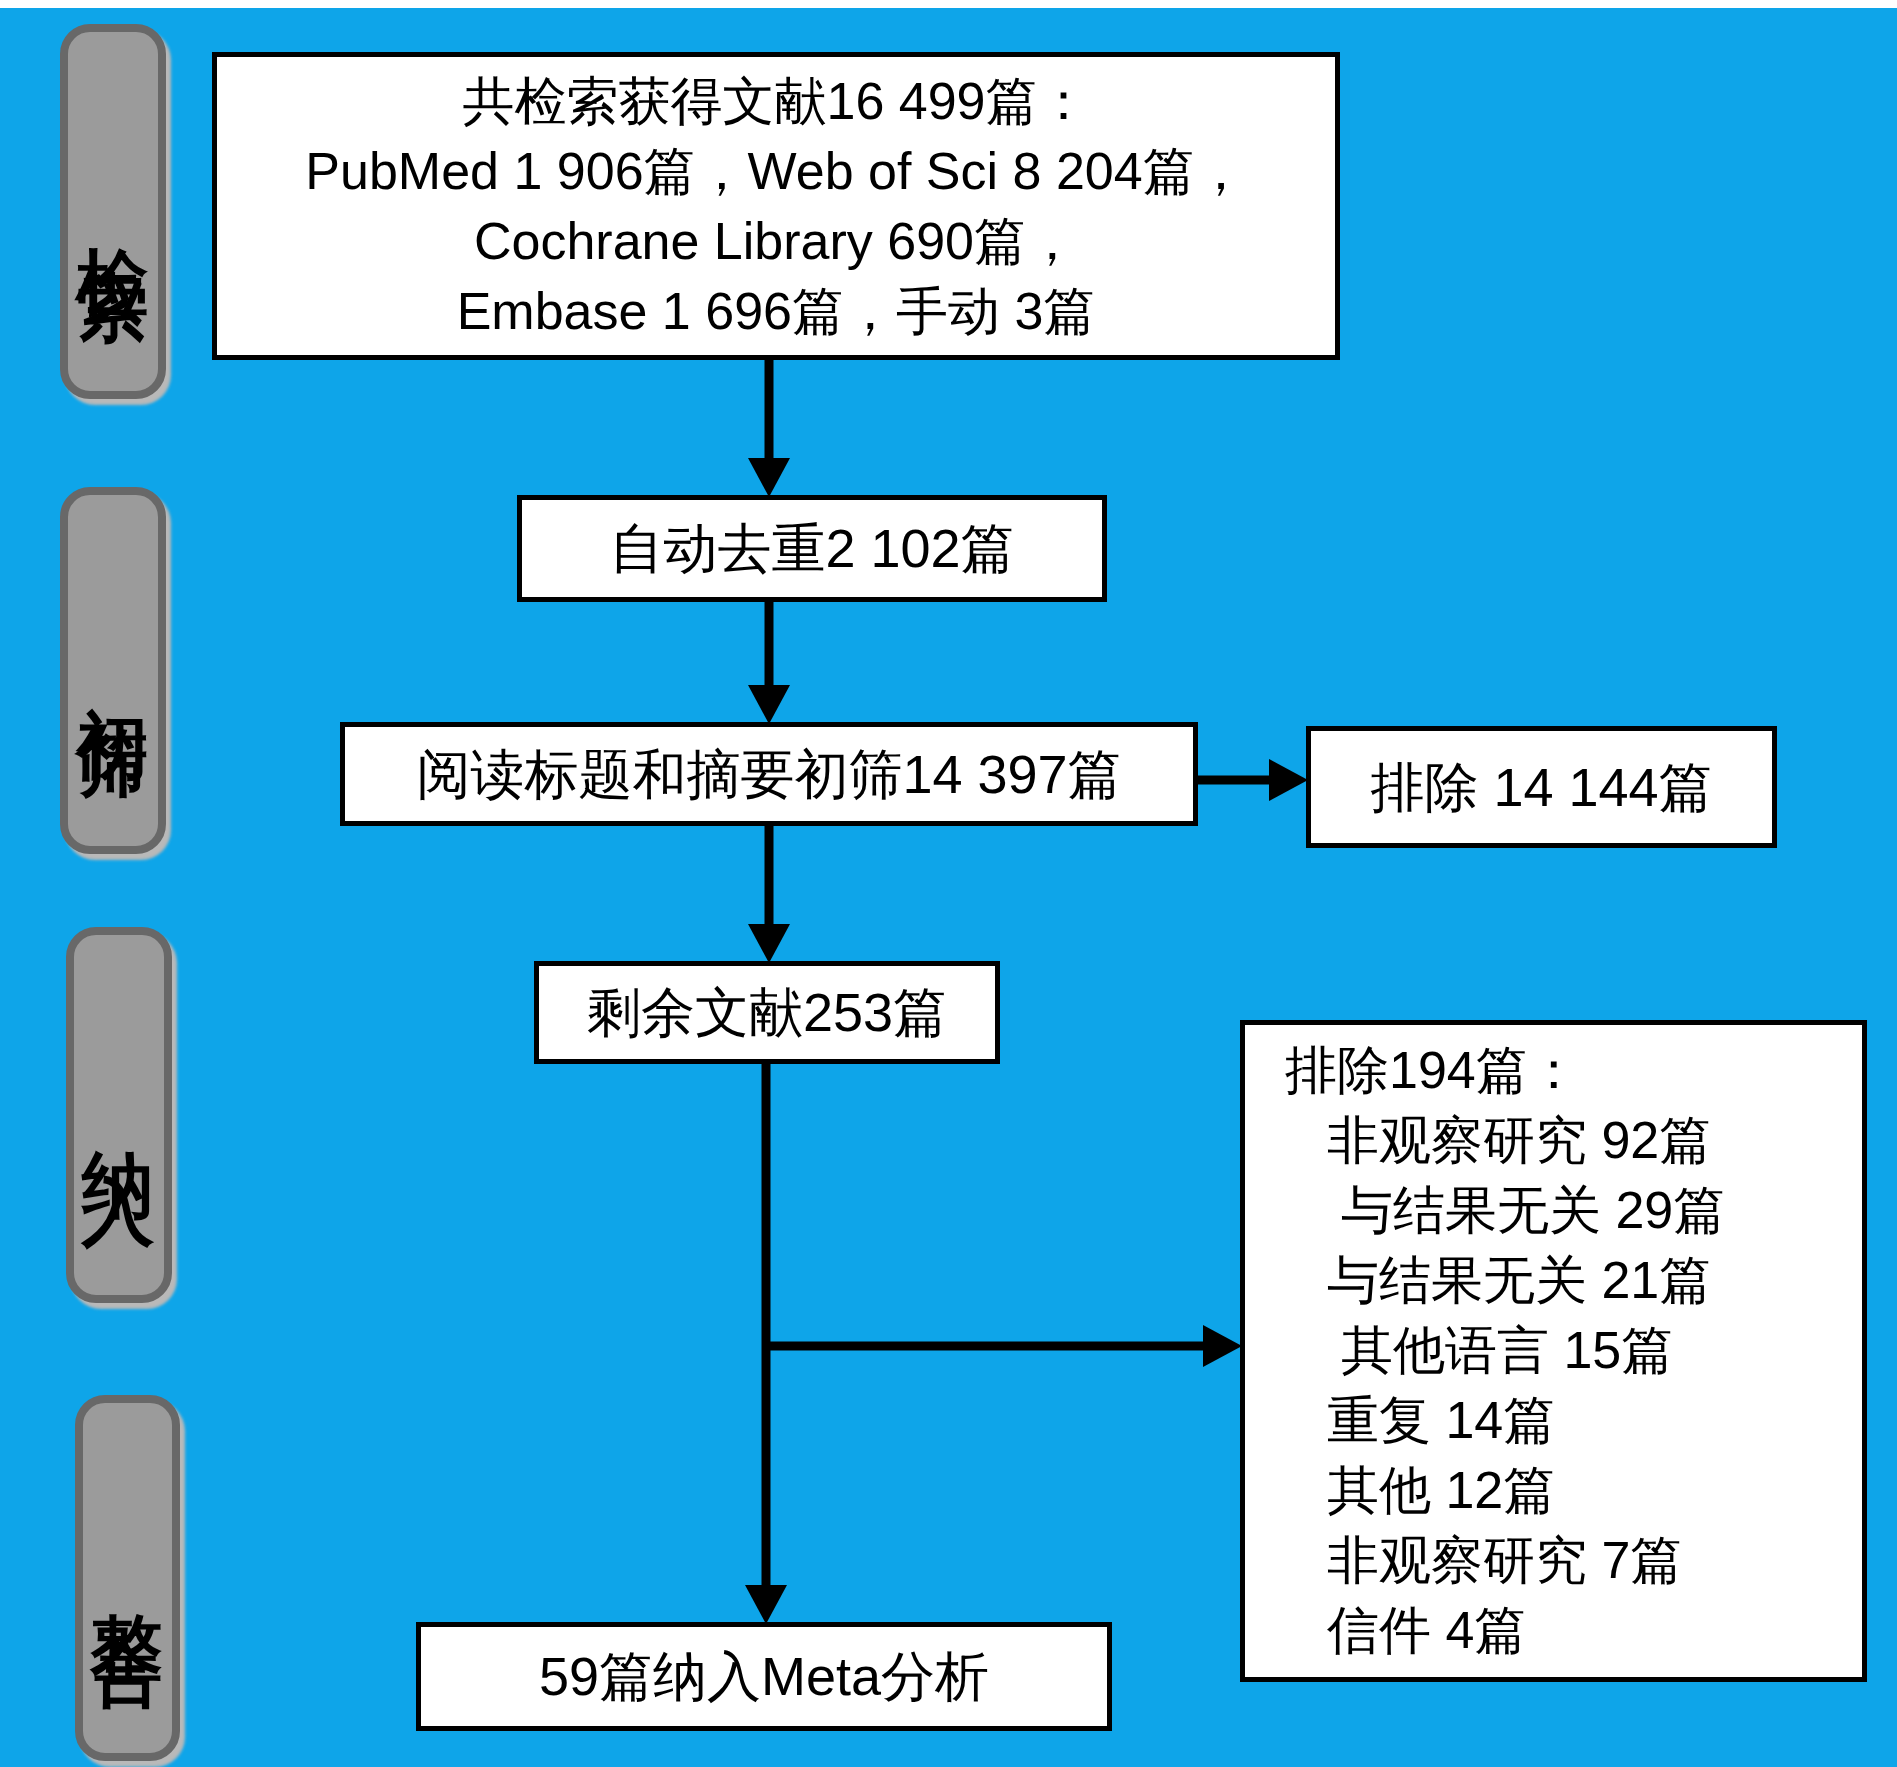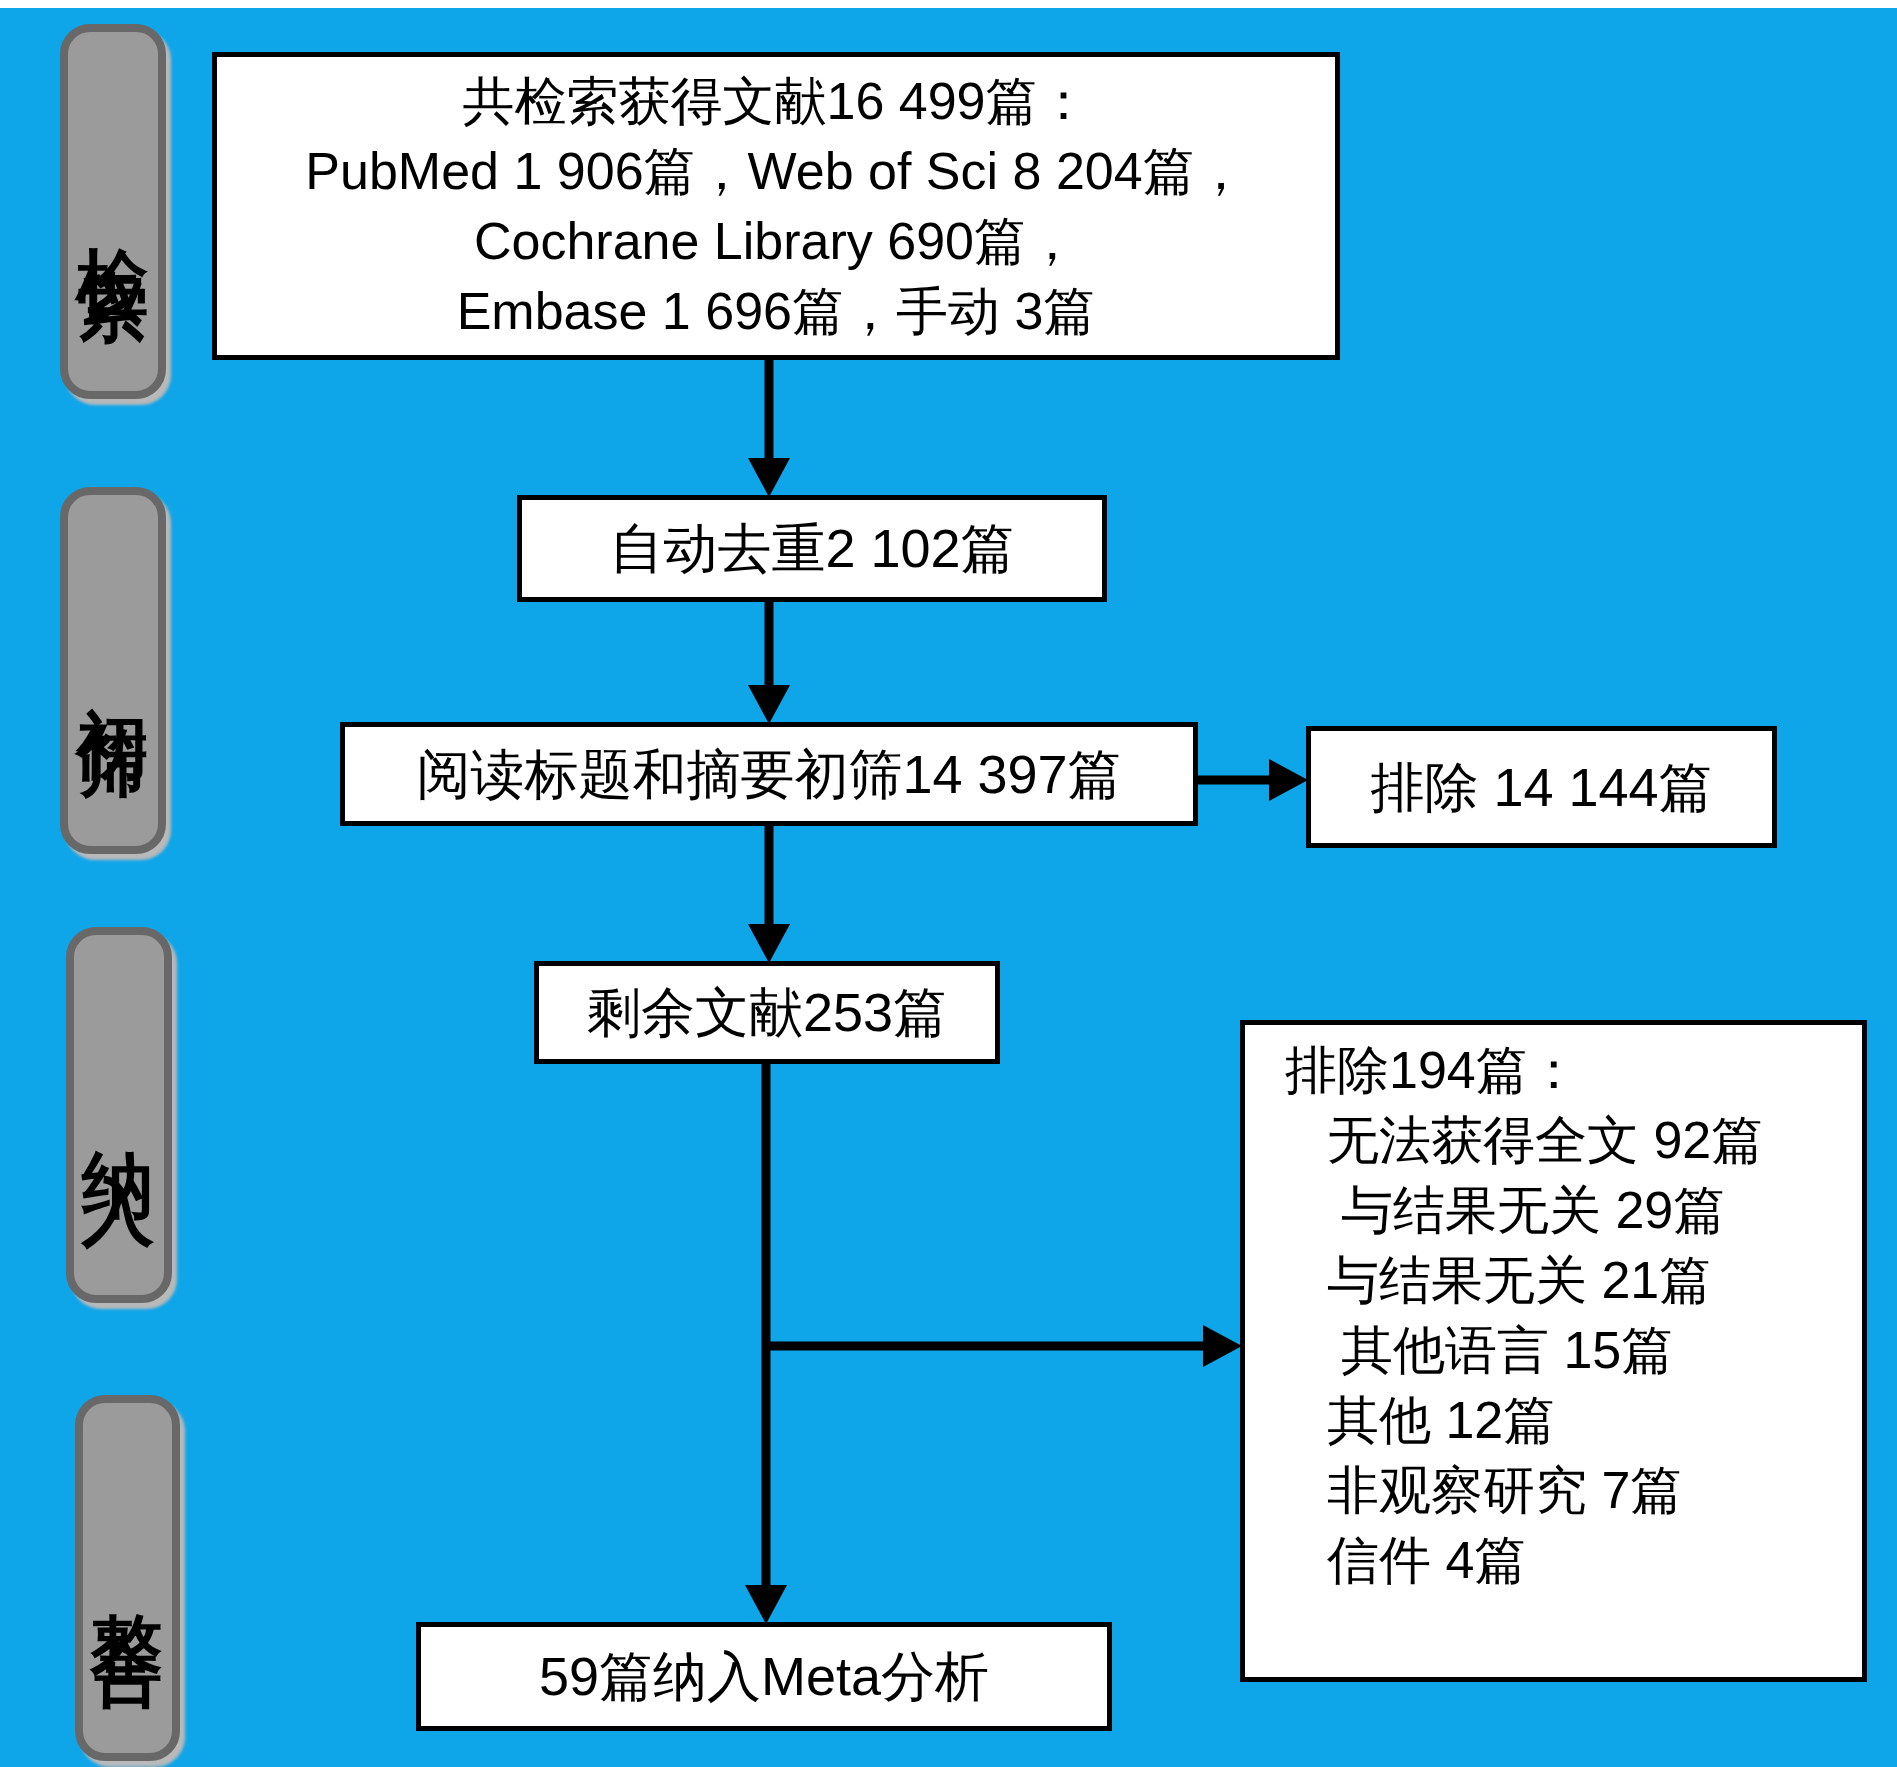--- a/index.html
+++ b/index.html
@@ -83,24 +83,25 @@
   <div class="flowbox" style="left:517px;top:487px;width:590px;height:107px;">自动去重2 102篇</div>
 
   <div class="flowbox" style="left:340px;top:714px;width:858px;height:104px;">阅读标题和摘要初筛14 397篇</div>
 
   <div class="flowbox" style="left:1306px;top:718px;width:471px;height:122px;">排除 14 144篇</div>
 
   <div class="flowbox" style="left:534px;top:953px;width:466px;height:103px;">剩余文献253篇</div>
 
   <div class="flowbox list" style="left:1240px;top:1012px;width:627px;height:662px;">
     <div>排除194篇：</div>
-    <div class="list-item">无法获得全文 92篇</div>
+    <div class="list-item">非观察研究 92篇</div>
     <div class="list-item extra">与结果无关 29篇</div>
     <div class="list-item">与结果无关 21篇</div>
     <div class="list-item extra">其他语言 15篇</div>
+    <div class="list-item">重复 14篇</div>
     <div class="list-item">其他 12篇</div>
     <div class="list-item">非观察研究 7篇</div>
     <div class="list-item">信件 4篇</div>
   </div>
 
   <div class="flowbox" style="left:416px;top:1614px;width:696px;height:109px;">59篇纳入Meta分析</div>
 
   <svg id="arrows" width="1897" height="1767" viewBox="0 0 1897 1767">
     <line class="shaft" x1="769" y1="352" x2="769" y2="452"></line>
     <polygon class="head" points="769,489 748,450 790,450"></polygon>

